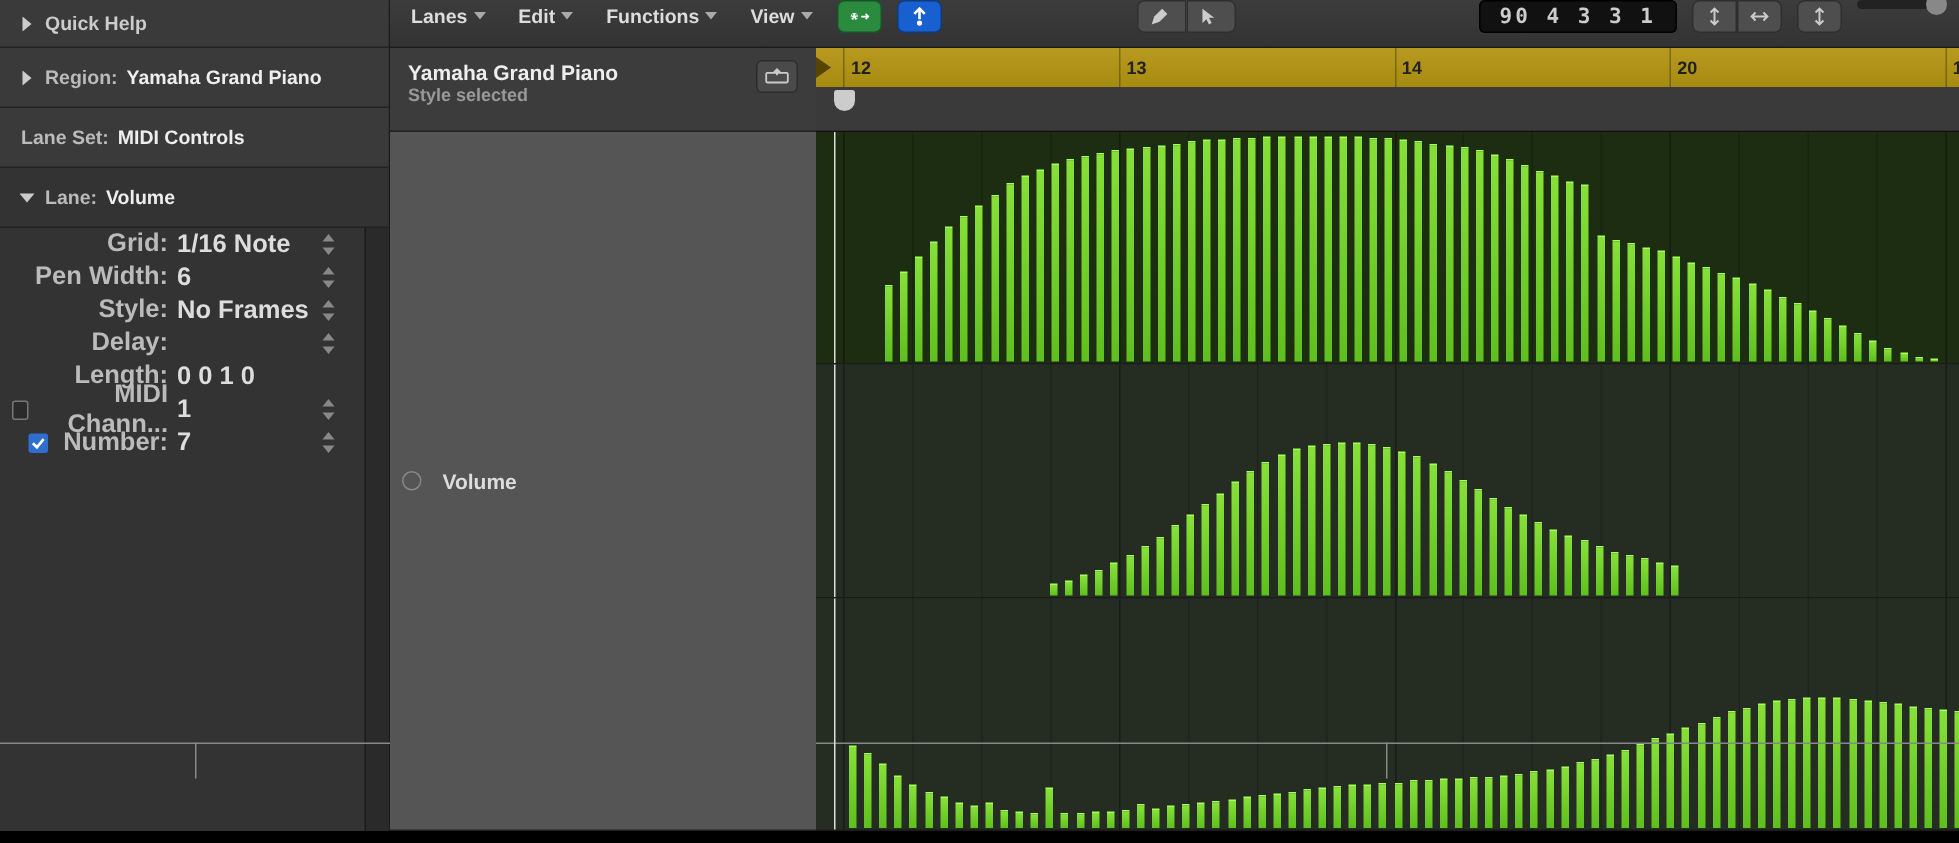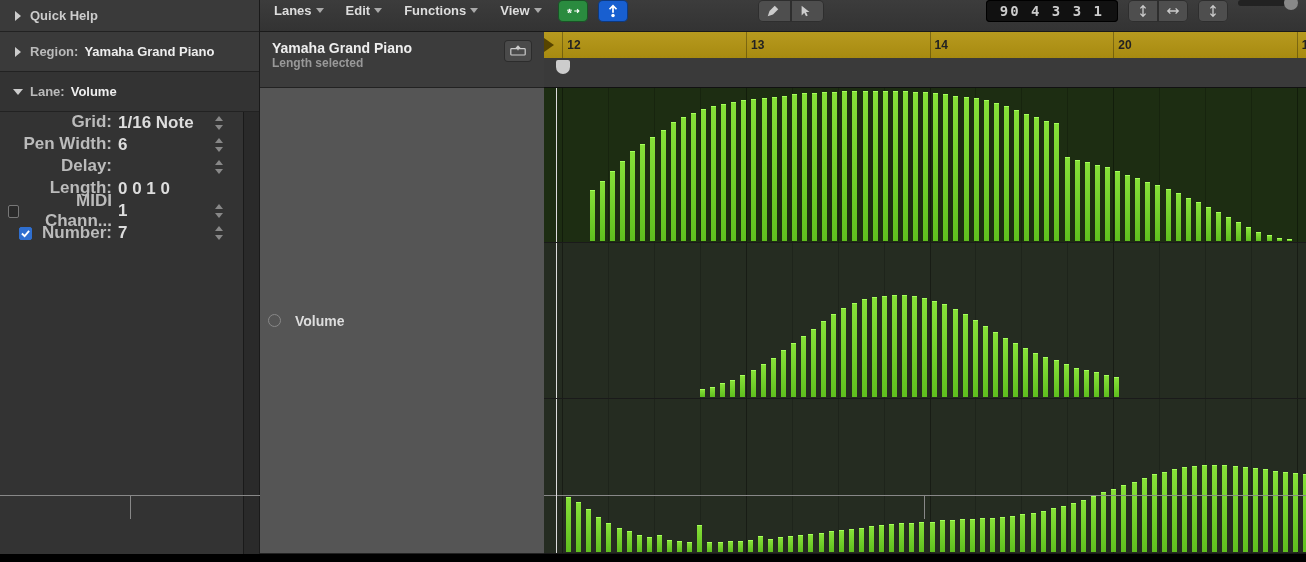--- a/index.html
+++ b/index.html
@@ -96,20 +96,24 @@
     </div>
     <div class="sb-row tall">
       <span class="disclosure">
         <svg viewBox="0 0 10 10">
             <path d="M2 0 L8 5 L2 10 Z"></path>
           </svg>
       </span>
       <span class="lbl-key">Region:</span>
       <span class="lbl-val">Yamaha Grand Piano</span>
     </div>
+    <div class="sb-row tall">
+      <span class="lbl-key" style="margin-left:4px">Lane Set:</span>
+      <span class="lbl-val">MIDI Controls</span>
+    </div>
     <div class="sb-row tall dark">
       <span class="disclosure">
         <svg viewBox="0 0 10 10">
             <path d="M0 2 L10 2 L5 8 Z"></path>
           </svg>
       </span>
       <span class="lbl-key">Lane:</span>
       <span class="lbl-val">Volume</span>
     </div>
 
@@ -120,20 +124,27 @@
             <div class="pk">Grid:</div>
             <div class="pv">
                 <span>1/16 Note</span>
                 <span class="stepper"></span>
               </div>
           </div>
           <div class="param-row">
             <div class="pk">Pen Width:</div>
             <div class="pv">
                 <span>6</span>
+                <span class="stepper"></span>
+              </div>
+          </div>
+          <div class="param-row">
+            <div class="pk">Style:</div>
+            <div class="pv">
+                <span>No Frames</span>
                 <span class="stepper"></span>
               </div>
           </div>
           <div class="param-row">
             <div class="pk">Delay:</div>
             <div class="pv">
                 <span></span>
                 <span class="stepper"></span>
               </div>
           </div>
@@ -245,21 +256,21 @@
       <div class="slider-h">
           <div class="knob"></div>
         </div>
     </div>
 
     <div class="editor-body">
       <div class="lane-headers">
         <div class="region-hdr">
           <div>
             <div class="t1">Yamaha Grand Piano</div>
-            <div class="t2">Length selected</div>
+            <div class="t2">Style selected</div>
           </div>
           <div class="catch-btn">
             <svg viewBox="0 0 20 14">
                 <rect x="1" y="4" width="18" height="8" rx="1"></rect>
                 <path d="M10 2 L10 6 M7 4 L10 1 L13 4"></path>
               </svg>
           </div>
         </div>
         <div class="lane-row sel">
           <span class="rec"></span>

